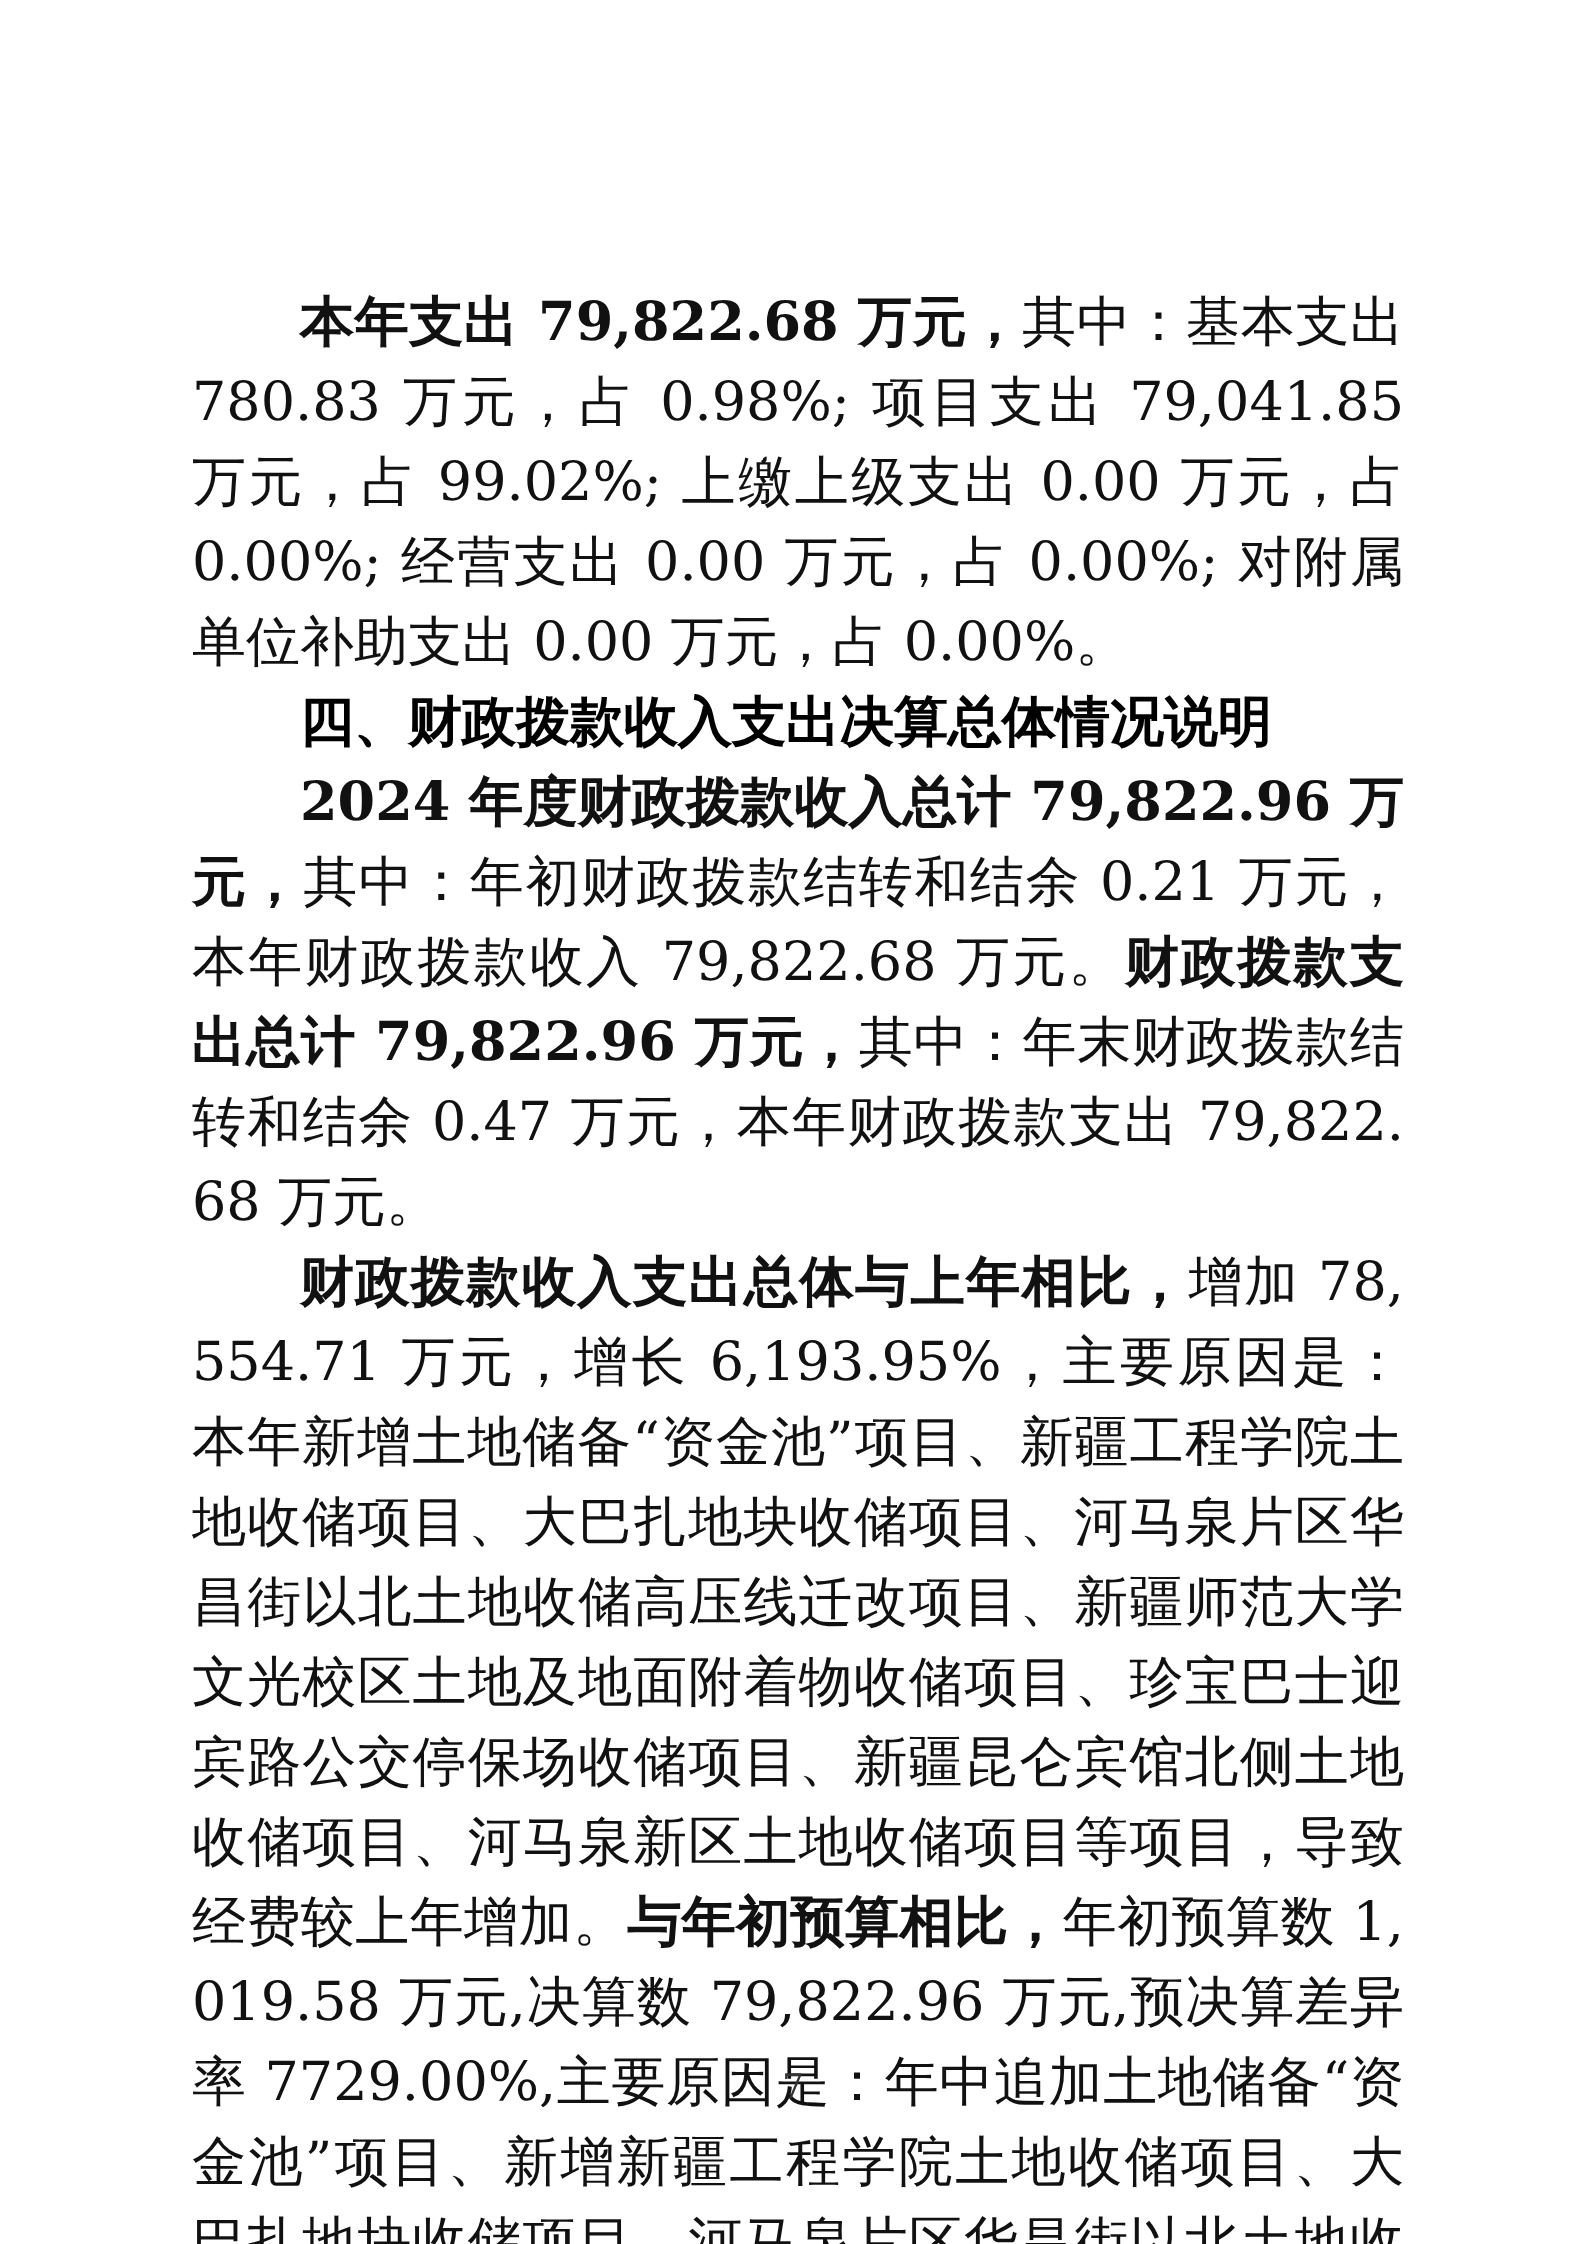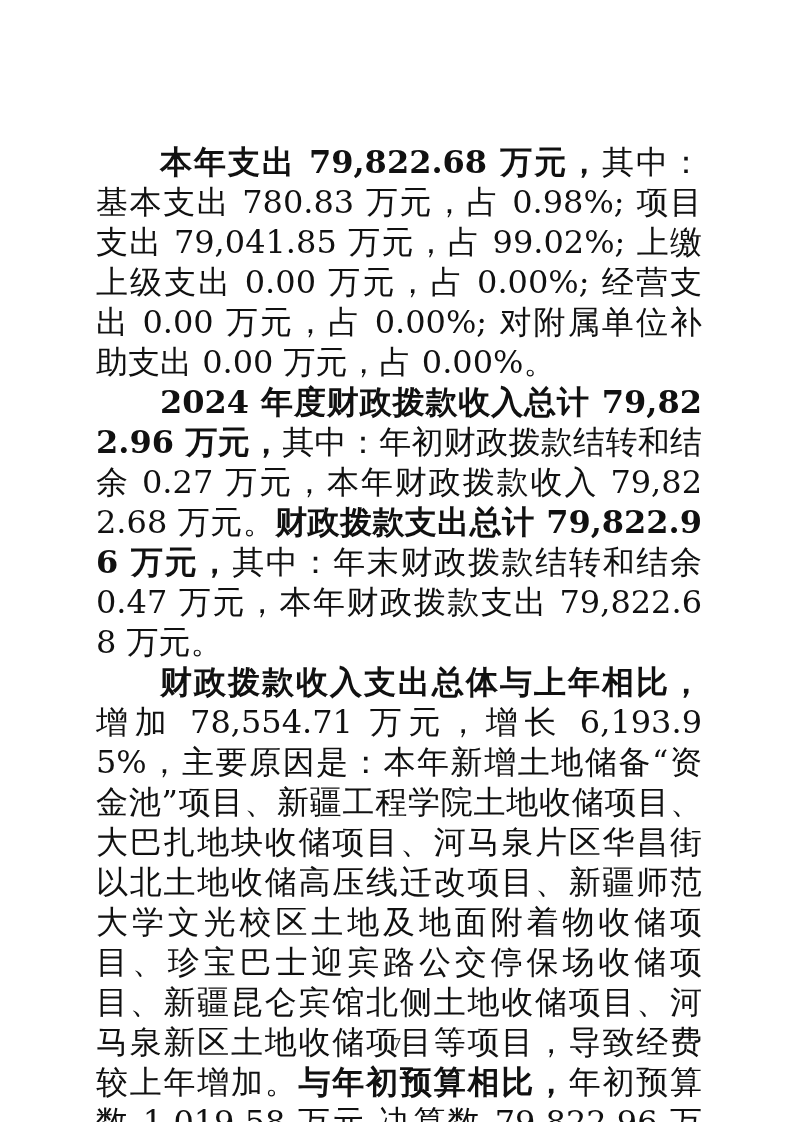--- a/index.html
+++ b/index.html
@@ -17,21 +17,21 @@
   }
   .doc-body {
     position: absolute;
     left: 96px;
     top: 142px;
     width: 606px;
   }
   .doc-body p {
     margin: 0;
     padding: 0;
-    font-size: 32px;
+    font-size: 27px;
     line-height: 40px;
     color: #111111;
     text-align: justify;
     text-indent: 2em;
     font-family: "DejaVu Serif", "Liberation Serif", serif;
     word-break: break-all;
   }
   .doc-body p.heading {
     font-family: "DejaVu Sans", "Liberation Sans", sans-serif;
     font-weight: 700;
@@ -52,19 +52,20 @@
     font-size: 17px;
     color: #333333;
   }
 </style>
 </head>
 <body>
 
 <div class="page">
   <main class="doc-body">
       <p class="body"><span class="seg seg-bold">本年支出 79,822.68 万元，</span><span class="seg">其中：基本支出 780.83 万元，占 0.98%; 项目支出 79,041.85 万元，占 99.02%; 上缴上级支出 0.00 万元，占 0.00%; 经营支出 0.00 万元，占 0.00%; 对附属单位补助支出 0.00 万元，占 0.00%。</span></p>
-      <p class="body"><span class="seg seg-bold">2024 年度财政拨款收入总计 79,822.96 万元，</span><span class="seg">其中：年初财政拨款结转和结余 0.27 万元，本年财政拨款收入 79,822.68 万元。</span><span class="seg seg-bold">财政拨款支出总计 79,822.96 万元，</span><span class="seg">其中：年末财政拨款结转和结余 0.47 万元，本年财政拨款支出 79,822.68 万元。</span></p>
+      <p class="heading"><span class="seg seg-bold">四、财政拨款收入支出决算总体情况说明</span></p>
+      <p class="body"><span class="seg seg-bold">2024 年度财政拨款收入总计 79,822.96 万元，</span><span class="seg">其中：年初财政拨款结转和结余 0.21 万元，本年财政拨款收入 79,822.68 万元。</span><span class="seg seg-bold">财政拨款支出总计 79,822.96 万元，</span><span class="seg">其中：年末财政拨款结转和结余 0.47 万元，本年财政拨款支出 79,822.68 万元。</span></p>
       <p class="body"><span class="seg seg-bold">财政拨款收入支出总体与上年相比，</span><span class="seg">增加 78,554.71 万元，增长 6,193.95%，主要原因是：本年新增土地储备“资金池”项目、新疆工程学院土地收储项目、大巴扎地块收储项目、河马泉片区华昌街以北土地收储高压线迁改项目、新疆师范大学文光校区土地及地面附着物收储项目、珍宝巴士迎宾路公交停保场收储项目、新疆昆仑宾馆北侧土地收储项目、河马泉新区土地收储项目等项目，导致经费较上年增加。</span><span class="seg seg-bold">与年初预算相比，</span><span class="seg">年初预算数 1,019.58 万元,决算数 79,822.96 万元,预决算差异率 7729.00%,主要原因是：年中追加土地储备“资金池”项目、新增新疆工程学院土地收储项目、大巴扎地块收储项目、河马泉片区华昌街以北土地收储高压线迁改项目、新疆师范大学文光校区土地及地面附着物收储项目、珍宝巴士迎宾路公交停保场收储项目、新疆昆</span></p>
     </main>
   <footer class="page-footer">
     <span class="page-number">7</span>
   </footer>
 </div>
 
 </body></html>

